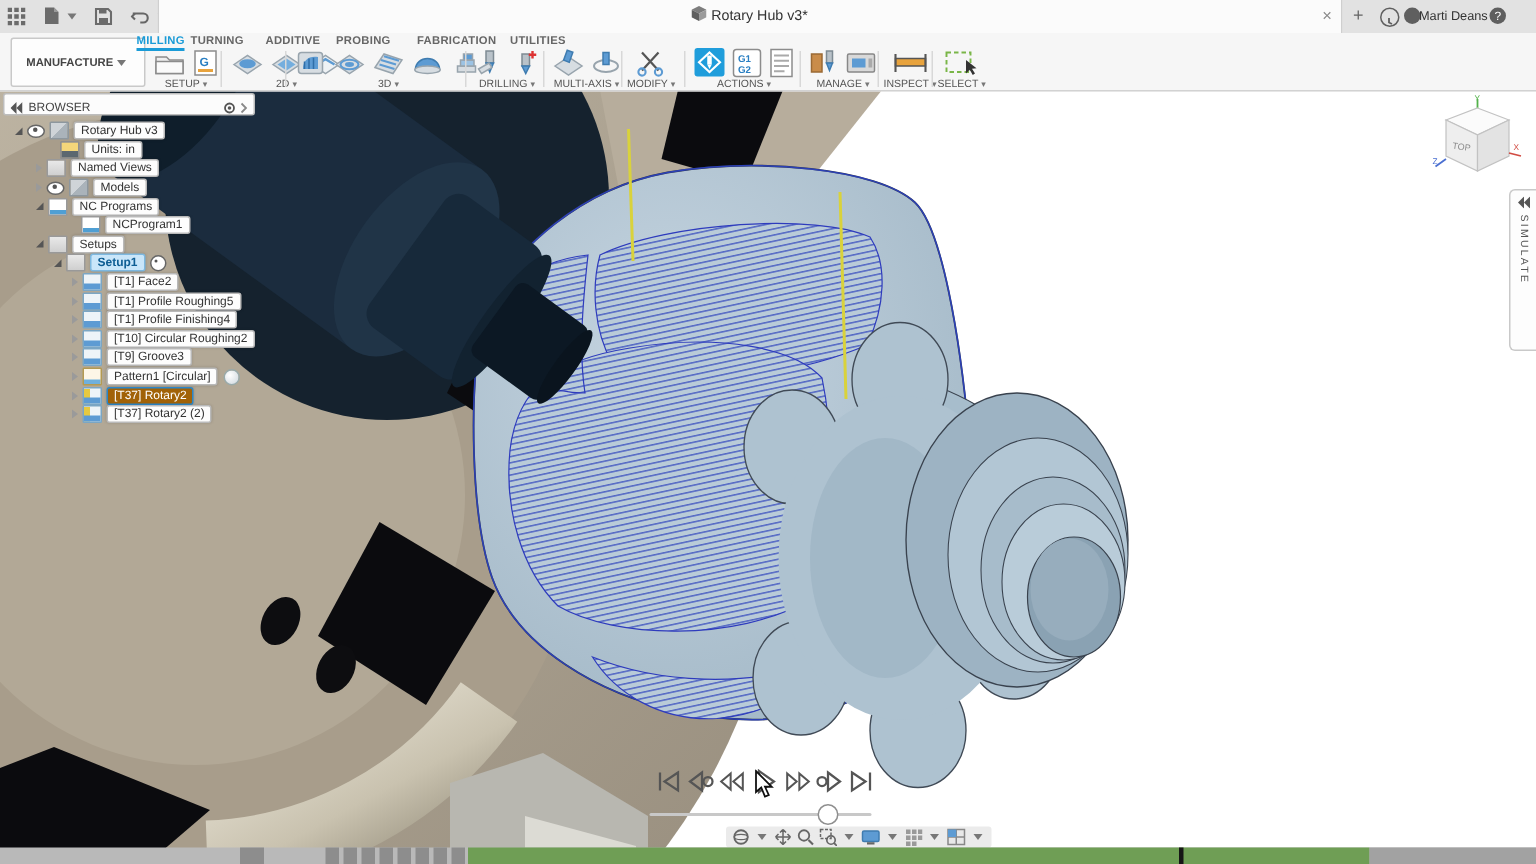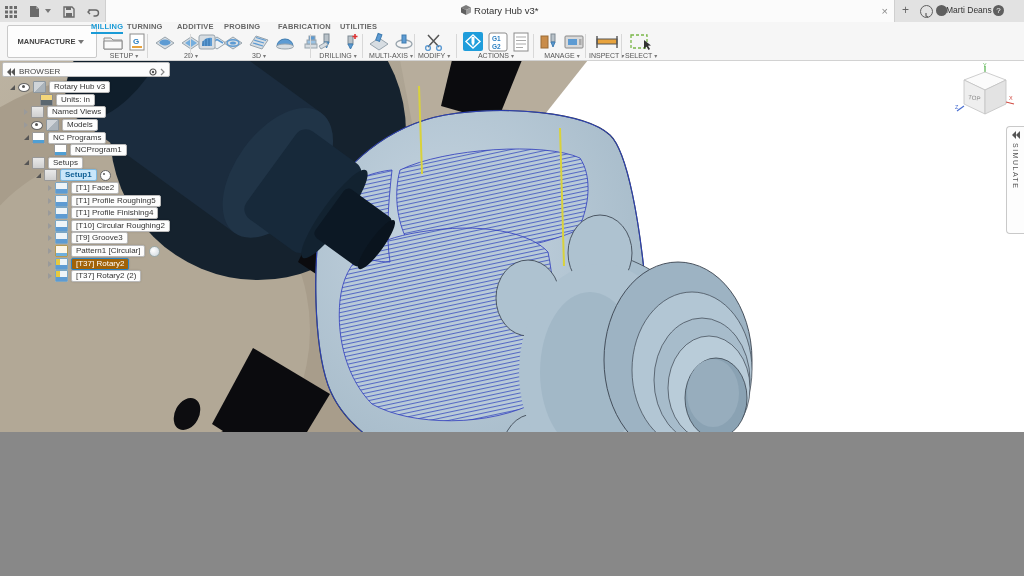--- a/index.html
+++ b/index.html
@@ -1,16 +1,16 @@
 <!DOCTYPE html>
 <html><head>
 <meta charset="utf-8">
 <style>
   html,body{margin:0;padding:0;background:#888;}
-  #stage{position:relative;width:1024px;height:432px;overflow:hidden;background:#fff;
+  #stage{position:relative;width:1024px;height:576px;overflow:hidden;background:#fff;
          font-family:"Liberation Sans",sans-serif;-webkit-font-smoothing:antialiased;}
   .abs{position:absolute;}
   
   #appbar{left:0;top:0;width:1024px;height:22px;background:#e2e2e2;border-bottom:1px solid #cfcfcf;z-index:30;}
   #doc-tab{left:105px;top:0;width:788px;height:22px;background:#fbfbfb;border-left:1px solid #cfcfcf;border-right:1px solid #cfcfcf;z-index:31;}
   .bar-ic{display:inline-block;vertical-align:middle;margin:4px 3px 0 5px;}
   .caret-sm{display:inline-block;width:0;height:0;border-left:3px solid transparent;border-right:3px solid transparent;border-top:4px solid #777;vertical-align:middle;margin:0 2px;}
   #doc-title{left:0;top:0;width:100%;height:22px;text-align:center;line-height:22px;font-size:9.5px;color:#333;}
   #tab-close{right:6px;top:3px;font-size:11px;color:#8a8a8a;line-height:16px;z-index:32;}
   #tab-new{left:902px;top:3px;font-size:12px;color:#666;z-index:32;}

